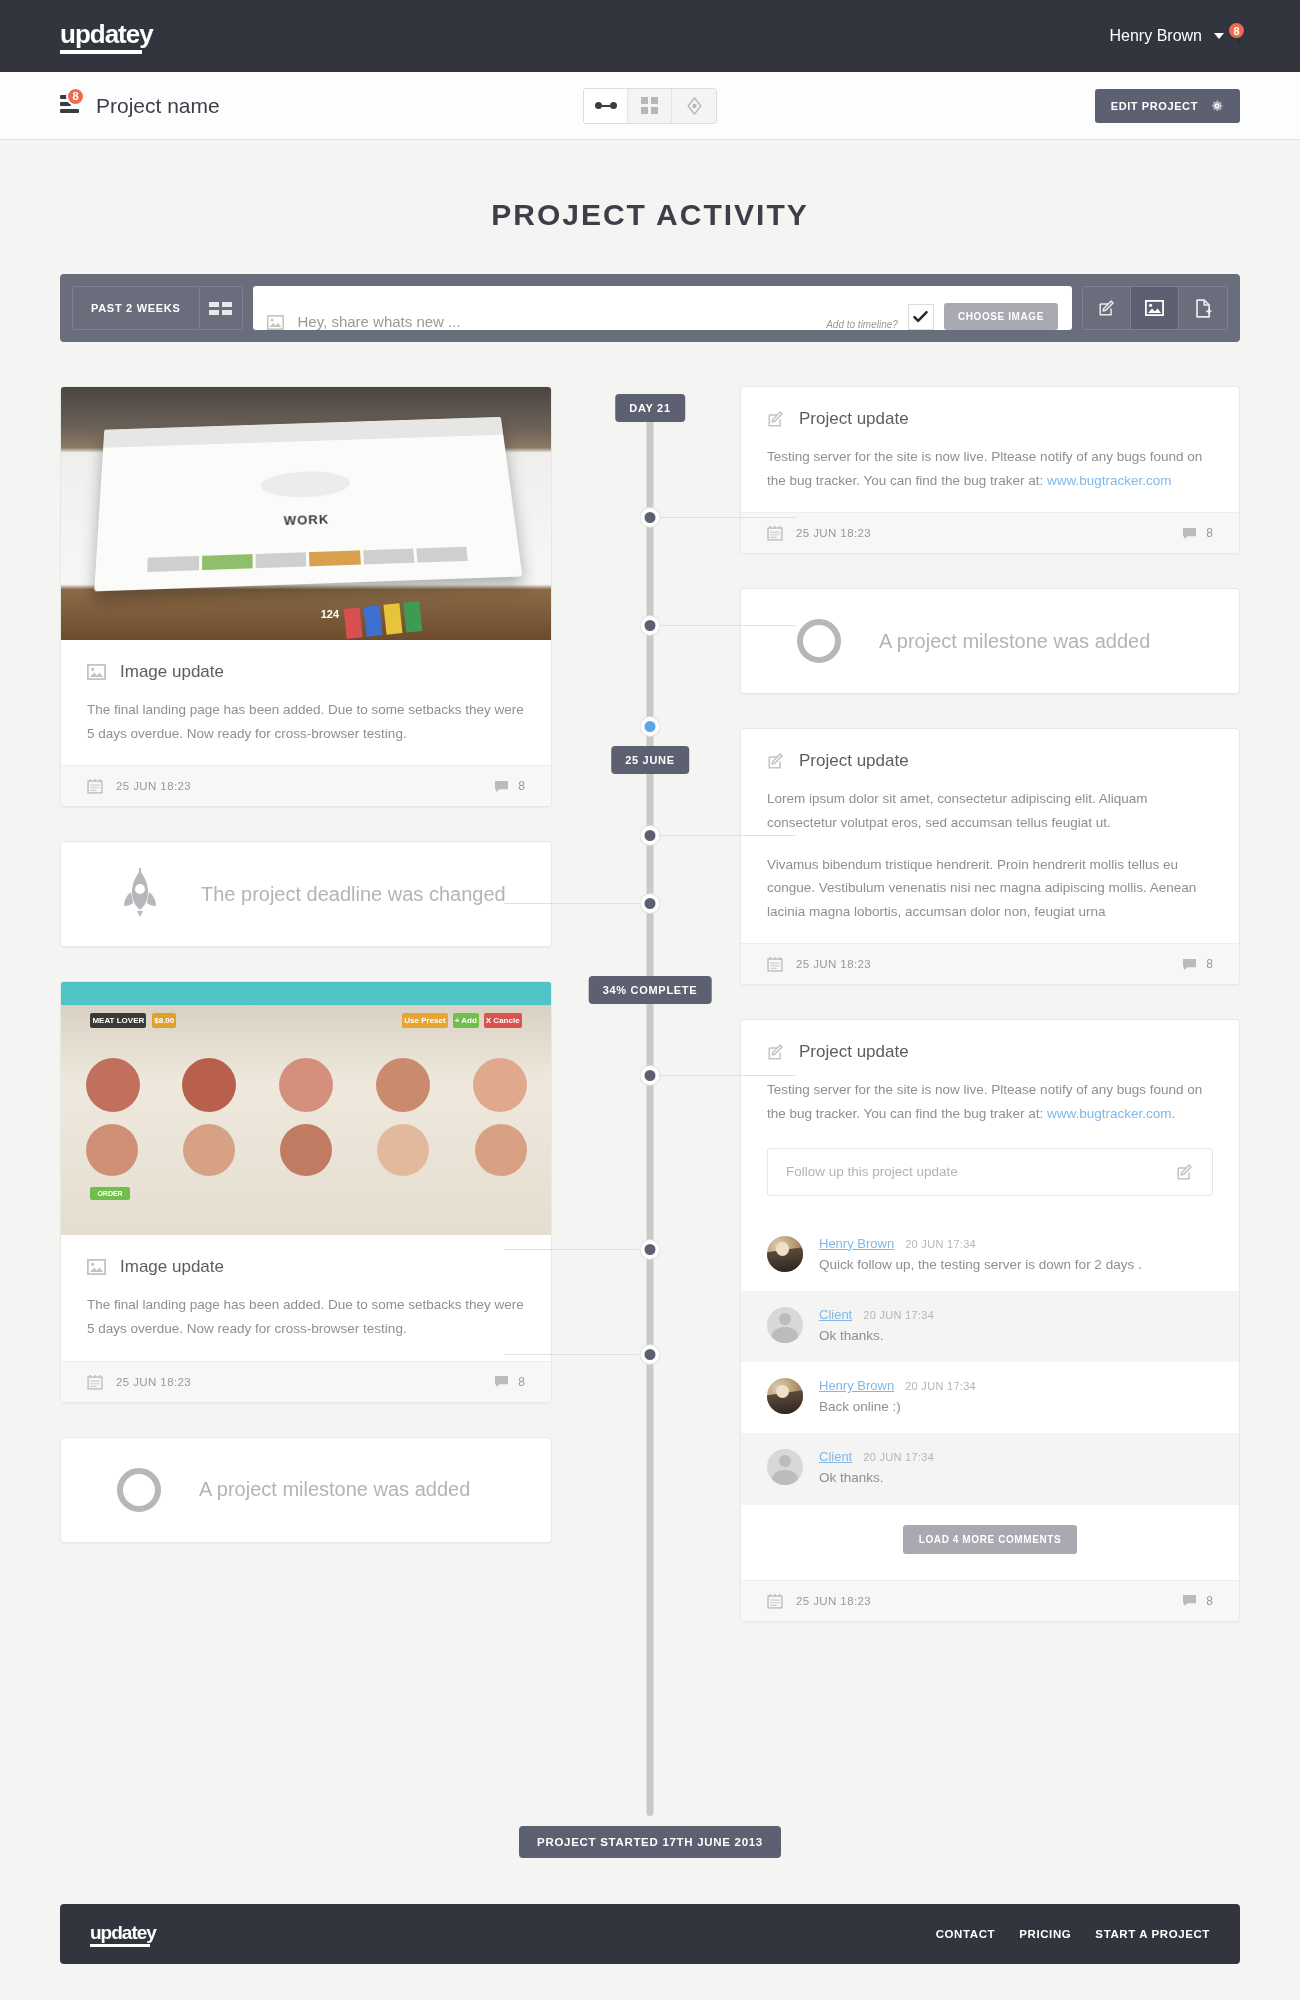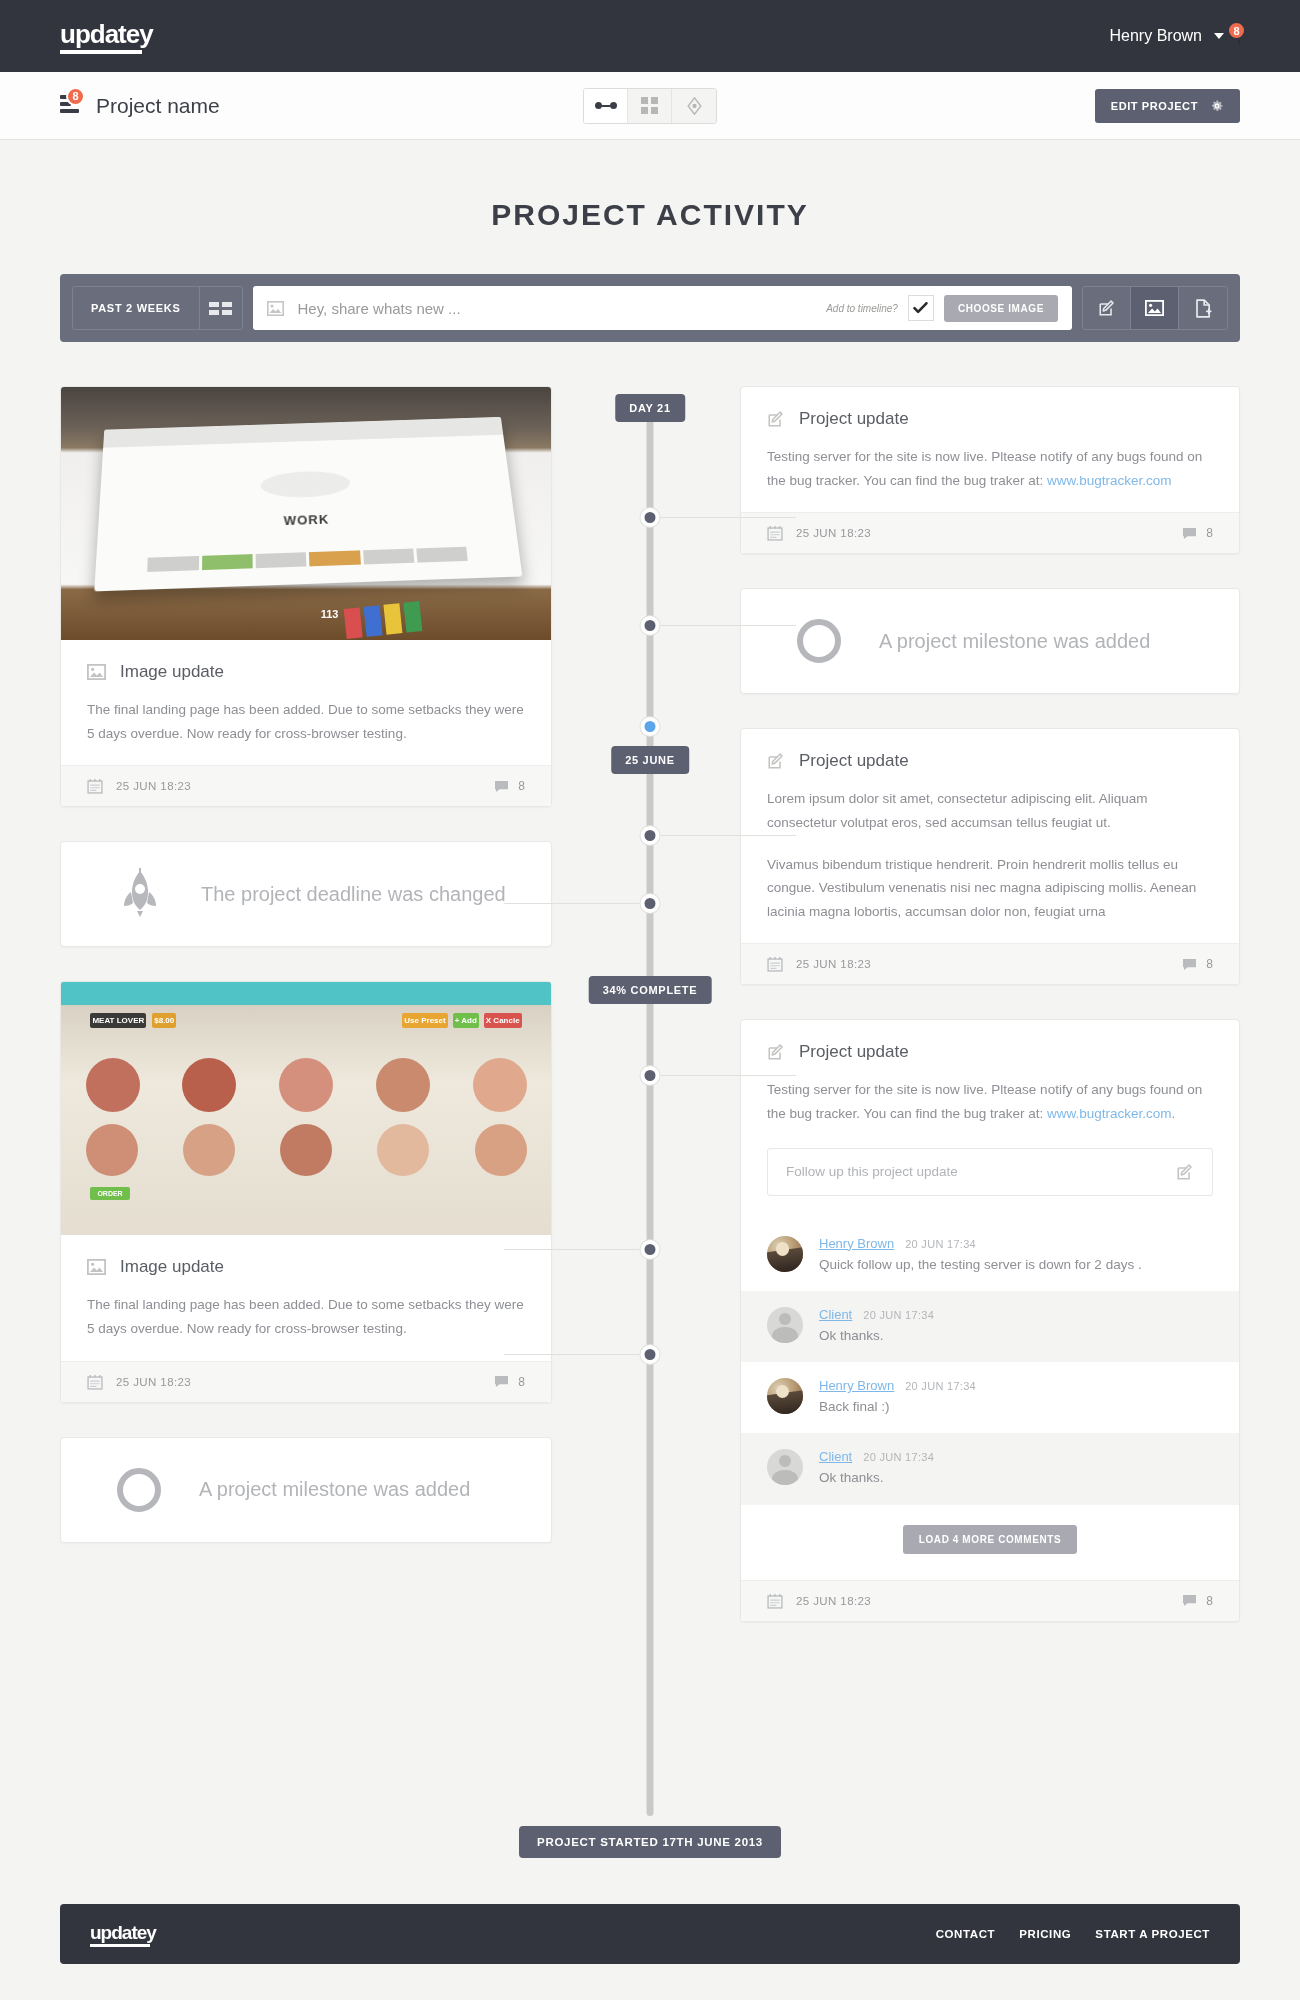--- a/index.html
+++ b/index.html
@@ -187,21 +187,21 @@
     display: flex; align-items: center; justify-content: center;
   }
   .mini-grid { display:grid; grid-template-columns: 10px 10px; gap:3px; }
   .mini-grid i { display:block; height:5px; background:#e8e9ec; }
 
   .composer-input {
     flex: 1;
     background: #fff;
     border-radius: 3px;
     display: flex;
-    align-items: center;
+    align-items: flex-end;
     padding: 0 14px;
     min-height: 44px;
     position: relative;
   }
   .composer-input .img-ico { margin-right: 14px; }
   .composer-placeholder {
     flex: 1;
     color: #9a9a98;
     font-size: 15px;
   }
@@ -675,21 +675,21 @@
                 <i></i>
                 <i></i>
               </div>
           </div>
           <div class="sticks">
             <i style="background:#d94f4f"></i>
               <i style="background:#3f6fd1"></i>
               <i style="background:#e8c43a"></i>
               <i style="background:#3f9a52"></i>
           </div>
-          <div class="num">113</div>
+          <div class="num">124</div>
         </div>
         <div class="card-body">
           <div class="card-head">
             <svg width="19" height="16" viewBox="0 0 19 16">
               <rect x=".9" y=".9" width="17.2" height="14.2" fill="none" stroke="#c3c3c1" stroke-width="1.8"></rect>
               <circle cx="5.6" cy="5.3" r="1.6" fill="#c3c3c1"></circle>
               <path d="M3 13l4.1-4.6L9.9 11.4 12.6 8.6 16 13z" fill="#c3c3c1"></path>
             </svg>
             <span class="t">Image update</span>
           </div>
@@ -896,21 +896,21 @@
           </span>
         </div>
 
         <div class="comment">
           <span class="c-avatar henry"></span>
           <span class="c-body">
             <span class="c-meta">
               <a class="c-name" href="#">Henry Brown</a>
               <span class="c-time">20 JUN  17:34</span>
             </span>
-            <span class="c-text">Back final :)</span>
+            <span class="c-text">Back online :)</span>
           </span>
         </div>
 
         <div class="comment alt">
           <span class="c-avatar client"></span>
           <span class="c-body">
             <span class="c-meta">
               <a class="c-name" href="#">Client</a>
               <span class="c-time">20 JUN  17:34</span>
             </span>

